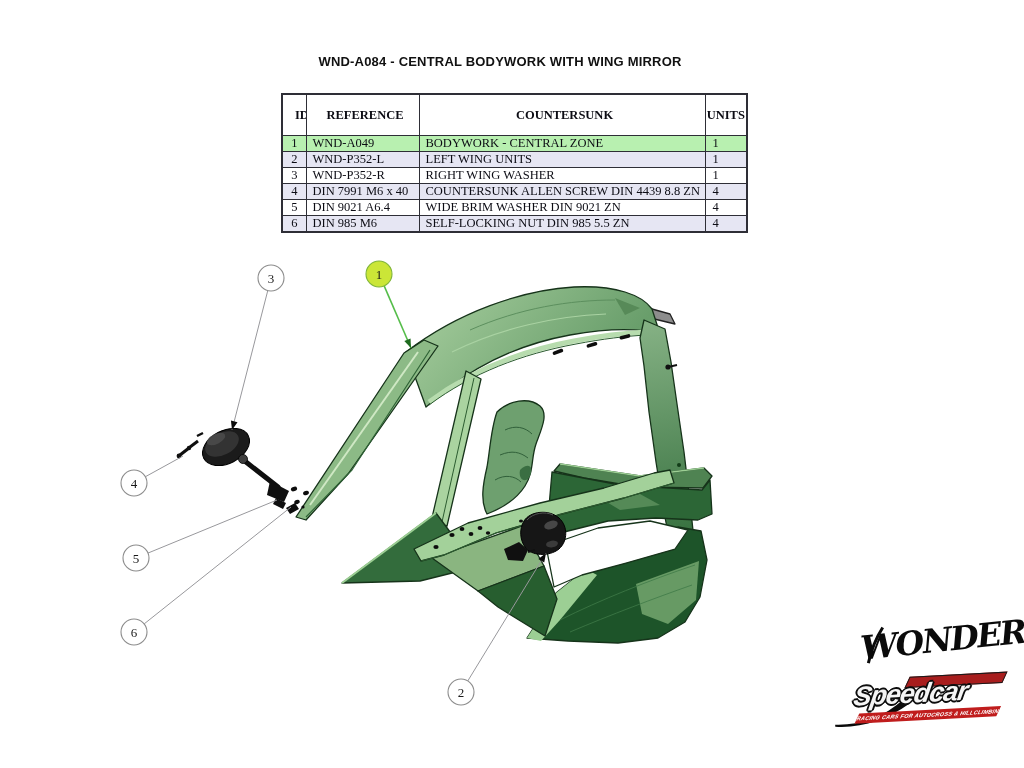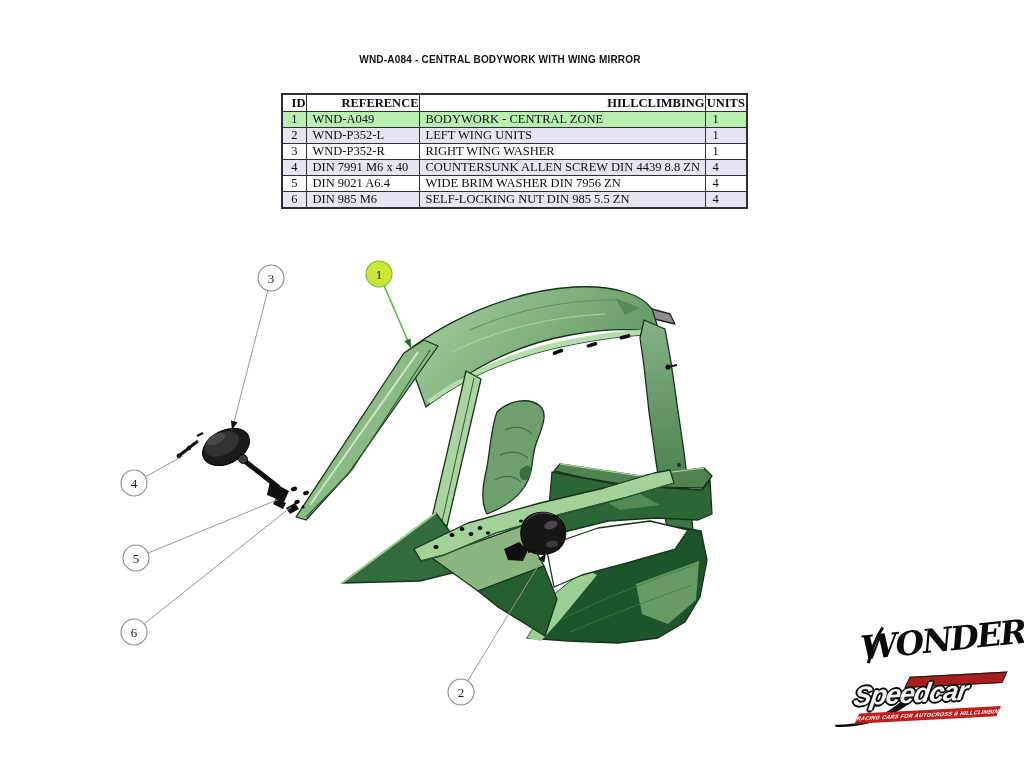--- a/index.html
+++ b/index.html
@@ -1,26 +1,26 @@
 <!DOCTYPE html>
 <html><head>
 <meta charset="utf-8">
 <style>
   html,body{margin:0;padding:0;background:#fff;}
   .page{position:relative;width:1024px;height:768px;background:#ffffff;overflow:hidden;
         font-family:"Liberation Sans",sans-serif;}
   .doc-title{position:absolute;top:54px;left:0;width:1000px;text-align:center;
-        font-size:10px;font-weight:bold;color:#111;letter-spacing:.2px;
+        font-size:13px;font-weight:bold;color:#111;letter-spacing:.2px;
         font-family:"Liberation Sans",sans-serif;}
   table.bom{position:absolute;left:281px;top:93px;width:465px;border-collapse:collapse;
         table-layout:fixed;font-family:"Liberation Serif",serif;font-size:12.5px;color:#0c0c14;
         border:2px solid #2e2e36;}
   table.bom th, table.bom td{border:1px solid #2e2e36;overflow:hidden;white-space:nowrap;}
-  table.bom thead th{height:16px;font-weight:bold;text-align:right;padding:0 0 0 5px;background:#ffffff;}
-  table.bom thead th:first-child{text-align:right;padding:0;}
+  table.bom thead th{height:16px;font-weight:bold;text-align:center;padding:0 0 0 5px;background:#ffffff;}
+  table.bom thead th:first-child{text-align:left;padding:12px;}
   table.bom thead th:last-child{text-align:center;padding:0 1px;}
   table.bom td{height:15px;padding:0 0 0 6px;background:#ffffff;}
   table.bom td:first-child{text-align:center;padding:0;}
   table.bom td:last-child{padding-left:7px;}
   tr.row-highlight td{background:#b8f0b0;}
   tr.row-alt td{background:#e6e6f3;}
   svg.diagram{position:absolute;left:0;top:0;}
   .speedcar{position:absolute;left:838px;top:672px;width:172px;height:56px;transform:rotate(-3deg);}
   .sc-banner{position:absolute;right:4px;top:4px;width:96px;height:9px;background:#a81d1d;
         transform:skewX(-28deg);border:1px solid #1a1a1a;}
@@ -46,21 +46,21 @@
     <colgroup>
         <col style="width:24px">
         <col style="width:113px">
         <col style="width:286px">
         <col style="width:42px">
       </colgroup>
     <thead>
         <tr id="bom-head">
           <th>ID</th>
           <th>REFERENCE</th>
-          <th>HILLCLIMBING</th>
+          <th>COUNTERSUNK</th>
           <th>UNITS</th>
         </tr>
       </thead>
     <tbody id="bom-body">
         <tr class="row-highlight">
           <td>1</td>
           <td>WND-A049</td>
           <td>BODYWORK - CENTRAL ZONE</td>
           <td>1</td>
         </tr>
@@ -78,21 +78,21 @@
         </tr>
         <tr class="row-alt">
           <td>4</td>
           <td>DIN 7991 M6 x 40</td>
           <td>COUNTERSUNK ALLEN SCREW DIN 4439 8.8 ZN</td>
           <td>4</td>
         </tr>
         <tr>
           <td>5</td>
           <td>DIN 9021 A6.4</td>
-          <td>WIDE BRIM WASHER DIN 7956 ZN</td>
+          <td>WIDE BRIM WASHER DIN 9021 ZN</td>
           <td>4</td>
         </tr>
         <tr class="row-alt">
           <td>6</td>
           <td>DIN 985 M6</td>
           <td>SELF-LOCKING NUT DIN 985 5.5 ZN</td>
           <td>4</td>
         </tr>
       </tbody>
   </table>

